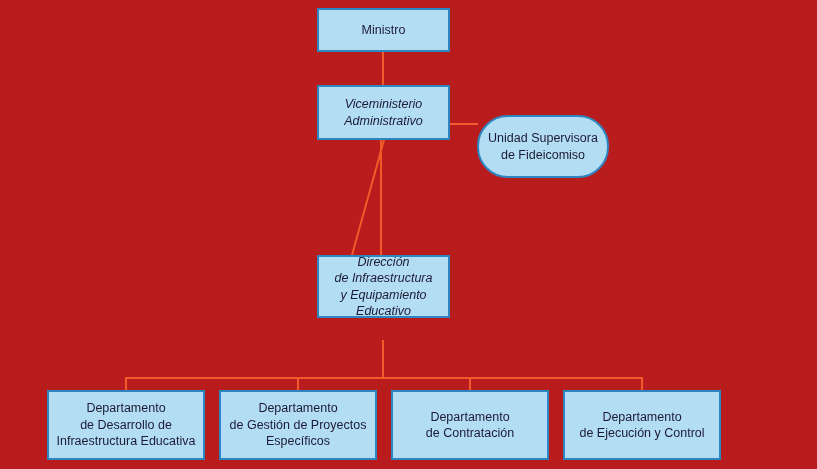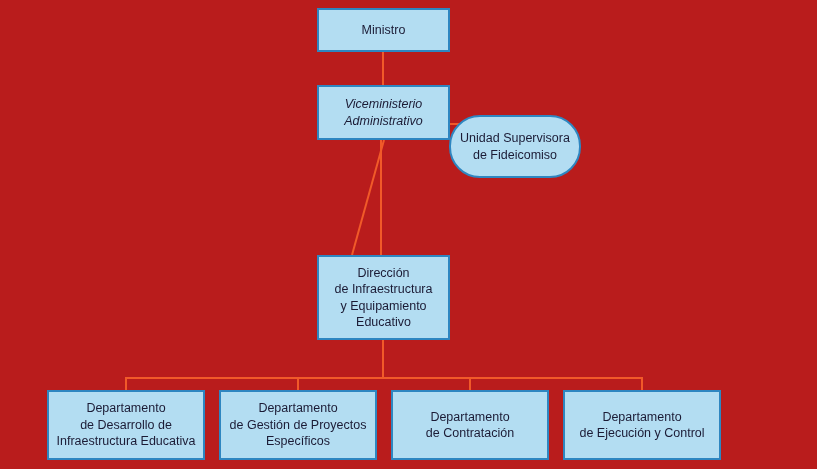--- a/index.html
+++ b/index.html
@@ -37,22 +37,22 @@
     line-height:1.32;
     display:flex;
     align-items:center;
     justify-content:center;
     text-align:center;
     white-space:pre-line;
     padding:4px 6px;
   }
   .n-ministro        {left:317px; top:8px;   width:133px; height:44px;}
   .n-viceministerio  {left:317px; top:85px;  width:133px; height:55px;font-style:italic;}
-  .n-unidad          {left:449px; top:115px; width:132px; height:63px;border-radius:31px;}
-  .n-direccion       {left:317px; top:255px; width:133px; height:85px;}
+  .n-unidad          {left:477px; top:115px; width:132px; height:63px;border-radius:31px;}
+  .n-direccion       {left:317px; top:255px; width:133px; height:63px;font-style:italic;}
   .n-dep-desarrollo  {left:47px;  top:390px; width:158px; height:70px;}
   .n-dep-gestion     {left:219px; top:390px; width:158px; height:70px;}
   .n-dep-contratacion{left:391px; top:390px; width:158px; height:70px;}
   .n-dep-ejecucion   {left:563px; top:390px; width:158px; height:70px;}
 </style>
 </head>
 <body>
 
 <div class="canvas">
 

